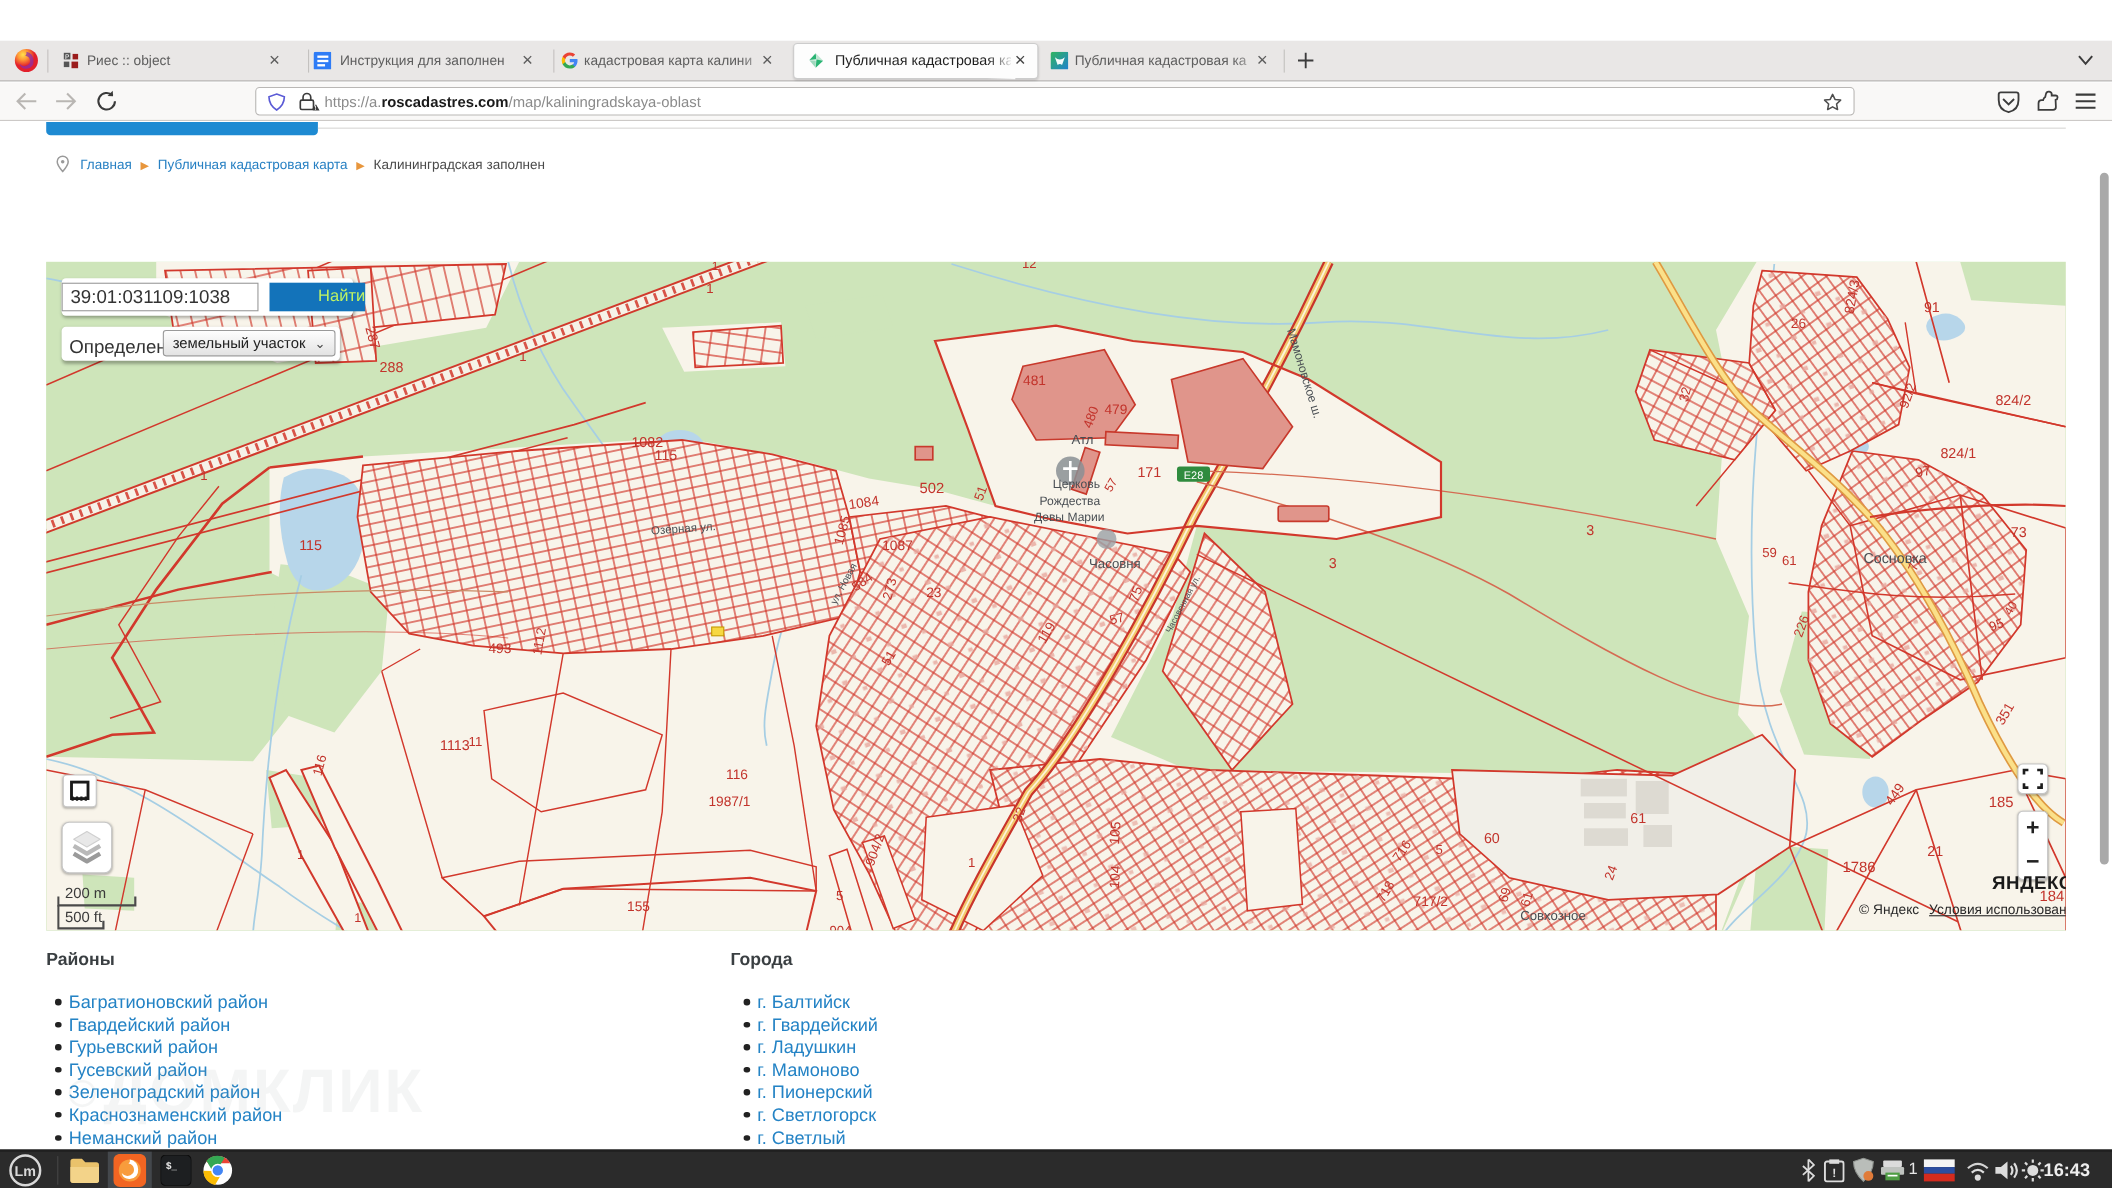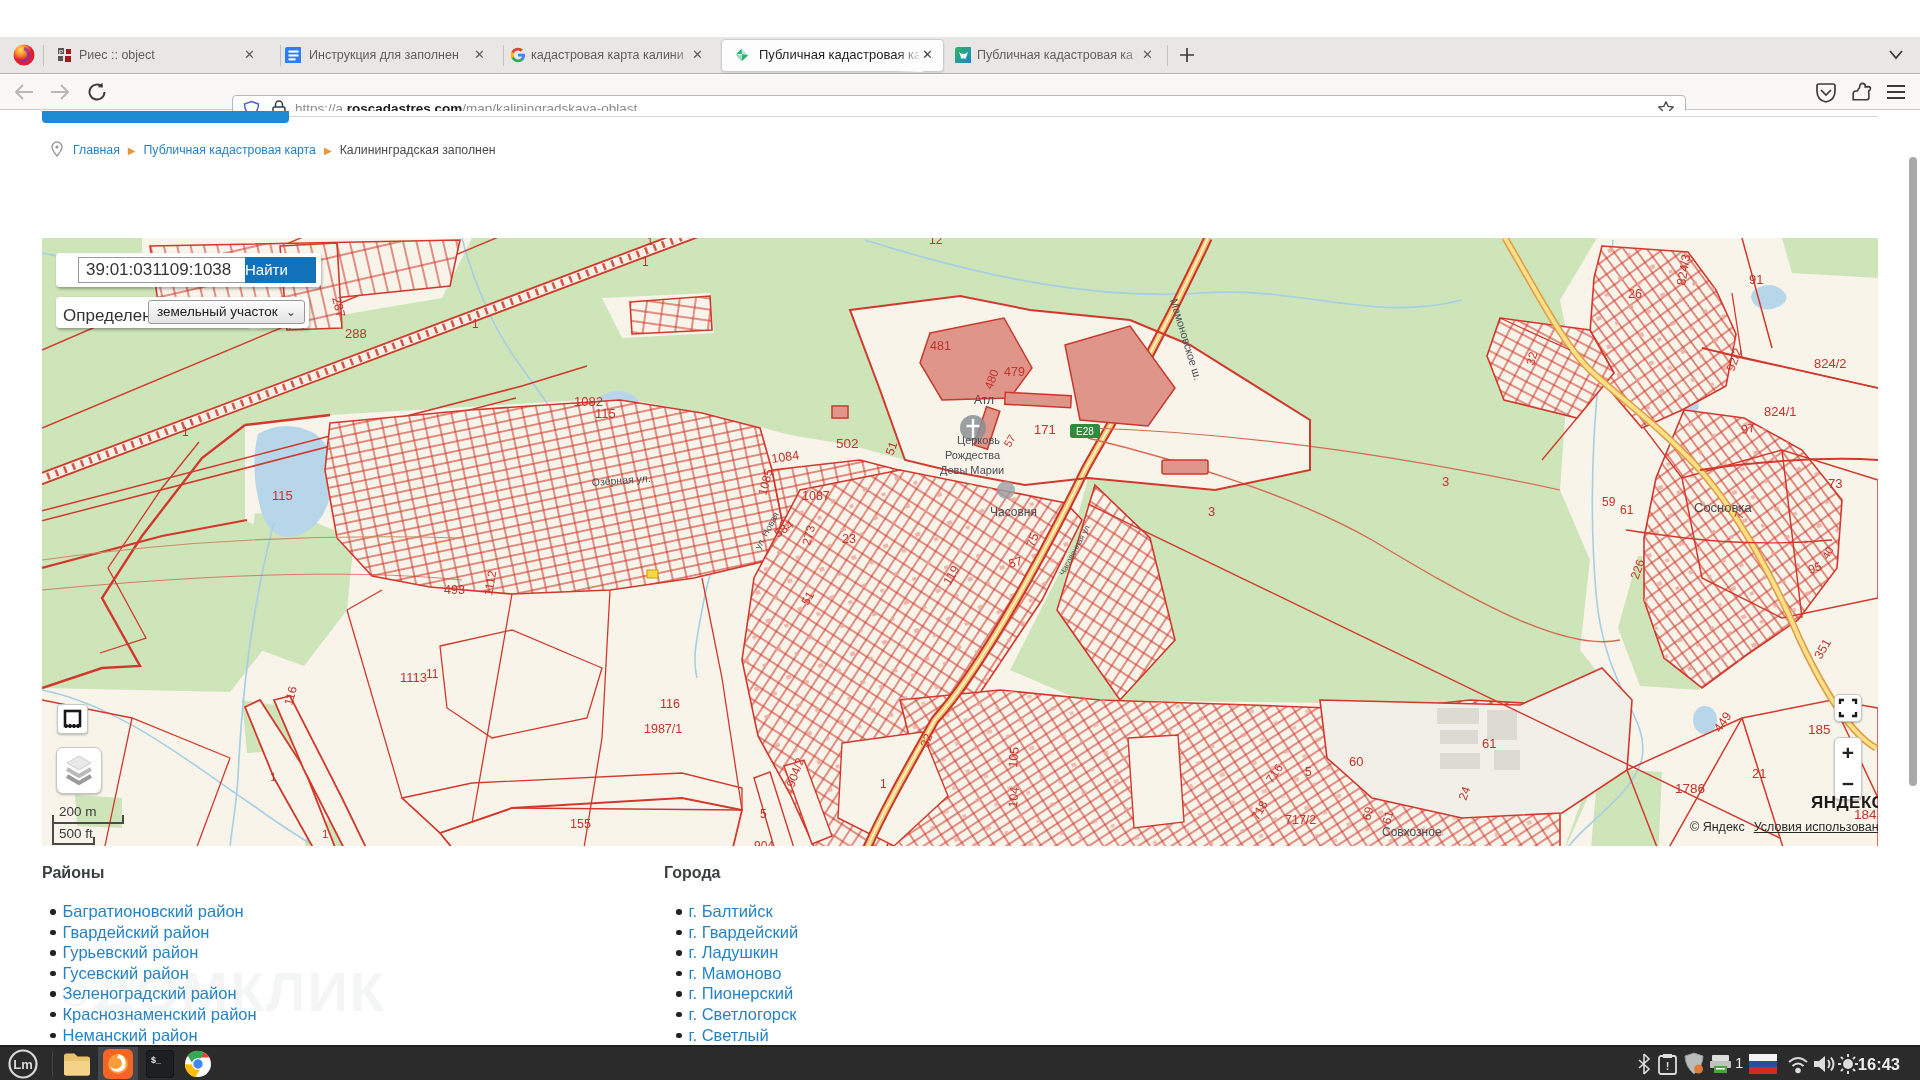--- a/index.html
+++ b/index.html
@@ -12,37 +12,37 @@
 #tabsrow{position:absolute;left:0;top:37px;width:1920px;height:37px;background:#e9e7e6;border-bottom:1px solid #b5b3b1}
 .tabsep{position:absolute;top:8px;width:1px;height:21px;background:#c3c1bf}
 .tab{position:absolute;top:2px;height:32px;overflow:hidden;white-space:nowrap}
 .tab .ttl{position:absolute;left:35px;top:9px;font-size:12.5px;color:#5e5e5e}
 .tab .cls{position:absolute;top:8px;font-size:13px;color:#5d5d5d}
 .tab .fade{position:absolute;top:0;right:18px;width:28px;height:32px;background:linear-gradient(to right,rgba(233,231,230,0),#e9e7e6)}
 #activetab{position:absolute;left:721px;top:2px;width:223px;height:33px;background:#fdfdfd;border:1px solid #ccc;border-radius:4px;box-shadow:0 1px 2px rgba(0,0,0,.12)}
 #activetab .fade{background:linear-gradient(to right,rgba(253,253,253,0),#fdfdfd)}
 .ticon{position:absolute;top:8px;width:16px;height:16px}
 #navbar{position:absolute;left:0;top:75px;width:1920px;height:35px;background:#f9f8f7;border-bottom:1px solid #ccc9c7}
-#urlbar{position:absolute;left:232px;top:20px;width:1454px;height:26px;background:#fff;border:1px solid #b9b7b5;border-radius:4px}
+#urlbar{position:absolute;left:232px;top:4px;width:1454px;height:26px;background:#fff;border:1px solid #b9b7b5;border-radius:4px}
 #urltext{position:absolute;left:62px;top:5px;font-size:13.5px;color:#8b8b8b}
 #urltext b{color:#1b1b1b;font-weight:700}
 
 #page{position:absolute;left:0;top:111px;width:1920px;height:934px;background:#fff}
 #bluebar{position:absolute;left:42px;top:0px;width:247px;height:12px;background:#1e8ad2;border-radius:0 0 4px 4px}
 #hairline{position:absolute;left:289px;top:5px;width:1589px;height:1px;background:#d8d6d4}
 #crumbs{position:absolute;left:52px;top:32px;font-size:12.3px;color:#4a4a4a}
 #crumbs a{color:#2780c3;text-decoration:none}
 #crumbs .sep{color:#e8963c;font-size:10px;padding:0 8px}
 h1{position:absolute;left:41px;top:70px;font-size:25px;font-weight:700;color:#3d4245;letter-spacing:-.3px}
 #map{position:absolute;left:42px;top:127px;width:1836px;height:608px;background:#cee5ba;overflow:hidden}
 
 .mapctl{position:absolute;background:#fff;border:1px solid #c6c6c6;border-radius:4px;box-shadow:0 1px 2px rgba(0,0,0,.25)}
 #srchbox{left:14px;top:15px;width:265px;height:34px;border:none;box-shadow:1px 2px 3px rgba(0,0,0,.3)}
-#srchinput{position:absolute;left:22px;top:4px;width:179px;height:26px;border:1px solid #9a9a9a;font-size:17px;color:#333;padding-left:7px;line-height:24px;background:#fff}
-#srchbtn{position:absolute;left:189px;top:4px;width:71px;height:26px;background:#1373ba;color:#ffffff;font-size:15px;text-align:left;line-height:26px}
+#srchinput{position:absolute;left:0;top:4px;width:179px;height:26px;border:1px solid #9a9a9a;font-size:17px;color:#333;padding-left:7px;line-height:24px;background:#fff}
+#srchbtn{position:absolute;left:189px;top:4px;width:87px;height:26px;background:#1373ba;color:#bef264;font-size:15px;text-align:right;line-height:26px}
 #defbox{left:14px;top:59px;width:253px;height:31px;border:none;box-shadow:1px 2px 3px rgba(0,0,0,.3)}
 #defbox label{position:absolute;left:7px;top:9px;font-size:17px;color:#333}
 #defsel{position:absolute;left:92px;top:3px;width:157px;height:24px;border:1px solid #999;border-radius:3px;background:linear-gradient(#fdfdfd,#e3e3e3);font-size:13.5px;color:#222;padding:3px 0 0 8px}
 #defsel .chev{position:absolute;right:8px;top:4px;color:#444;font-size:12px}
 #minimapbtn{left:15px;top:466px;width:31px;height:30px}
 #layersbtn{left:14px;top:509px;width:46px;height:47px;border-radius:7px}
 #scale{position:absolute;left:10px;top:567px;width:80px;height:44px;color:#3a3a3a;font-size:13.5px}
 #fsbtn{left:1792px;top:456px;width:28px;height:28px;border-radius:5px}
 #zoombtns{left:1792px;top:499px;width:28px;height:63px;border-radius:5px;text-align:center}
 #zoombtns .zb{display:block;height:31px;font-size:21px;font-weight:700;color:#222;line-height:30px}

